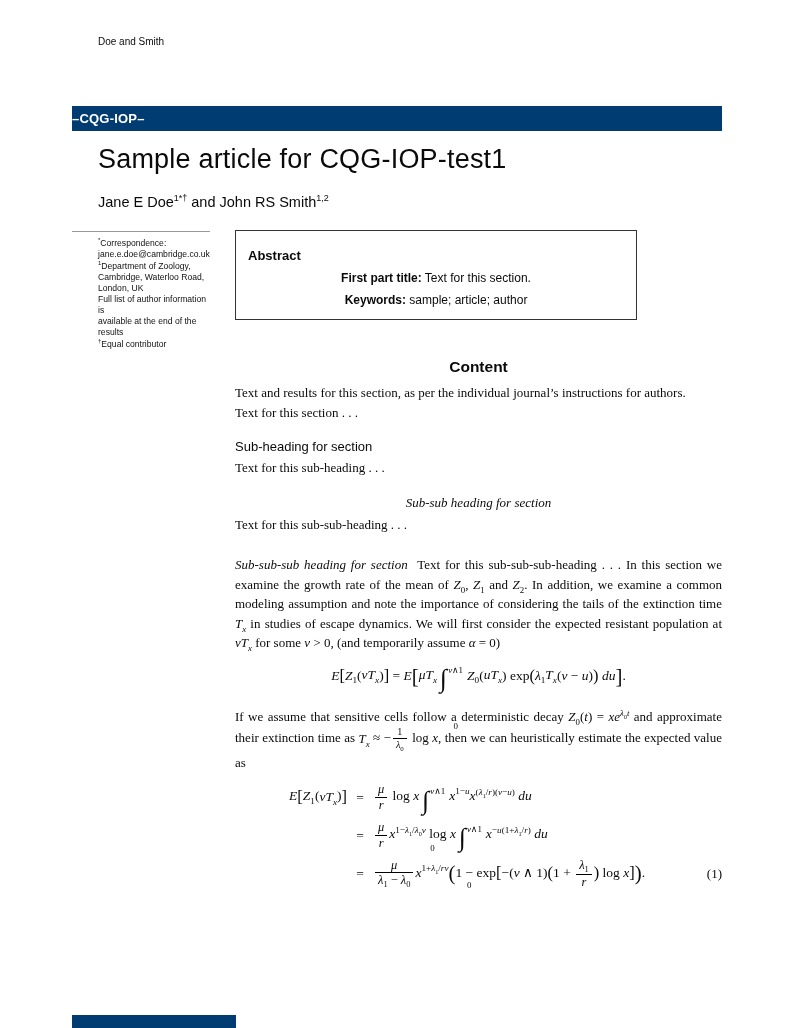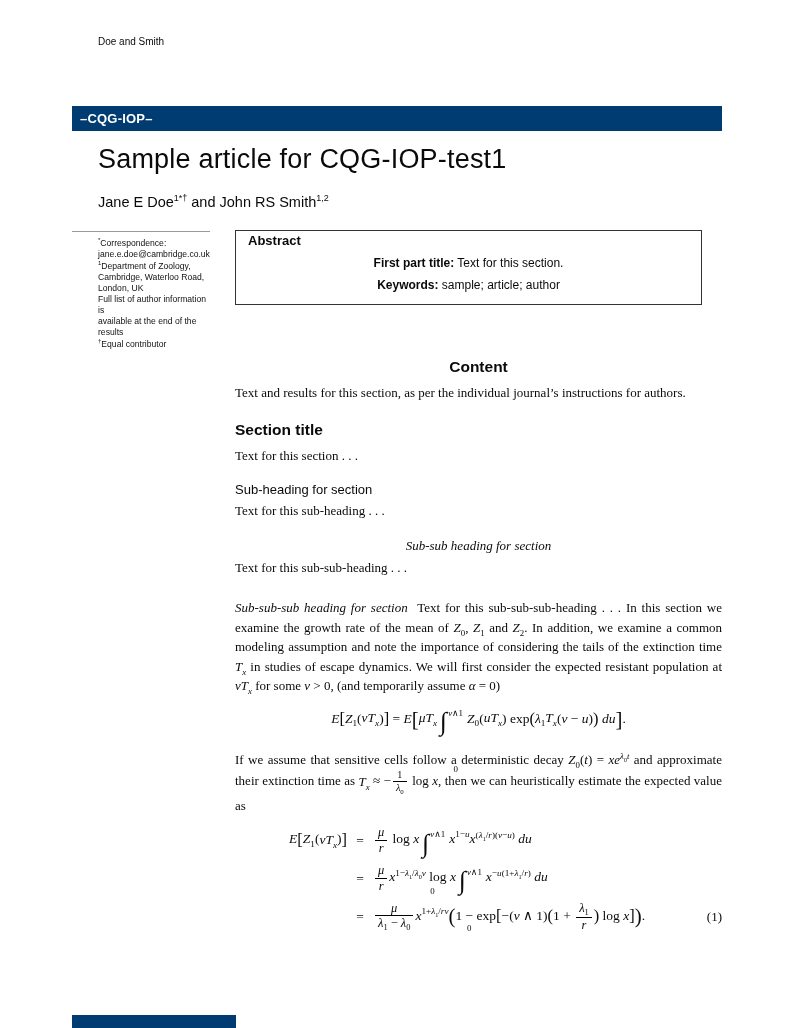--- a/index.html
+++ b/index.html
@@ -9,37 +9,37 @@
     background:#fff; color:#0a0a0a; overflow:hidden;
     font-family:"Liberation Serif","DejaVu Serif",serif;
   }
   .sans { font-family:"Liberation Sans","DejaVu Sans",sans-serif;padding-left:26px; }
 
   .running-head { position:absolute; left:72px; top:36px; font-size:10px; }
 
   .banner {
     position:absolute; left:72px; top:106px; width:650px; height:25px;
     background:var(--accent,#003c71); color:#fff; font-weight:bold;
-    font-size:13px; line-height:25px; padding-left:8px; letter-spacing:.2px;
+    font-size:13px; line-height:25px; padding-left:0; letter-spacing:.2px;
   }
 
   .title { position:absolute; left:72px; top:144px; font-size:27px; font-weight:500; letter-spacing:.2px; }
   .authors { position:absolute; left:72px; top:193px; font-size:14.5px; font-weight:500; }
   .authors sup { font-size:62%; }
 
   .sidebar {
     position:absolute; left:72px; top:231px; width:138px;
     border-top:1px solid #999; padding-top:5px;
     font-size:8.6px; line-height:1.28; color:#111;
   }
   .side-line sup { font-size:70%; }
 
   .abstract {
-    position:absolute; left:235px; top:230px; width:467px;
-    border:1.3px solid #333; padding:2px 12px 11px;
+    position:absolute; left:235px; top:230px; width:402px;
+    border:1.3px solid #333; padding:17px 12px 11px;
   }
   .abs-heading { font-size:13px; font-weight:bold; margin-bottom:8px; }
   .abs-item { font-size:12px; margin-top:7px; line-height:1.25;text-align:center; }
 
   .main { position:absolute; left:235px; top:358px; width:487px; font-size:13px; }
   .main p { text-align:justify; line-height:1.5; }
   .sec { font-family:"Liberation Sans","DejaVu Sans",sans-serif; font-size:15.5px; font-weight:bold; margin:18px 0 7px; }
   .sec.first { margin-top:0;text-align:center; }
   .subsec { font-family:"Liberation Sans","DejaVu Sans",sans-serif; font-size:13px; font-weight:500; margin:17px 0 4px; }
   .subsubsec { font-size:13px; font-style:italic; font-weight:400; margin:17px 0 4px;text-align:center; }
@@ -98,21 +98,20 @@
     <div class="abs-heading">Abstract</div>
     <p class="abs-item"><b>First part title:</b><span> Text for this section.</span></p>
     <p class="abs-item"><b>Keywords:</b><span> sample; article; author</span></p>
   </section>
 
   <main class="main">
 
     <h2 class="sec first">Content</h2>
     <p>Text and results for this section, as per the individual journal’s instructions for authors.</p>
 
-    <h2 class="sec">Section title</h2>
     <p>Text for this section . . .</p>
 
     <h3 class="subsec">Sub-heading for section</h3>
     <p>Text for this sub-heading . . .</p>
 
     <h4 class="subsubsec">Sub-sub heading for section</h4>
     <p>Text for this sub-sub-heading . . .</p>
 
     <p class="runin-par"><span class="runin">Sub-sub-sub heading for section</span>&nbsp; <span class="math">Text for this sub-sub-sub-heading . . . In this section we examine the growth rate of the mean of <i>Z</i><sub>0</sub>, <i>Z</i><sub>1</sub> and <i>Z</i><sub>2</sub>. In addition, we examine a common modeling assumption and note the importance of considering the tails of the extinction time <i>T<sub>x</sub></i> in studies of escape dynamics. We will first consider the expected resistant population at <i>vT<sub>x</sub></i> for some <i>v</i> &gt; 0, (and temporarily assume <i>α</i> = 0)</span></p>
 

